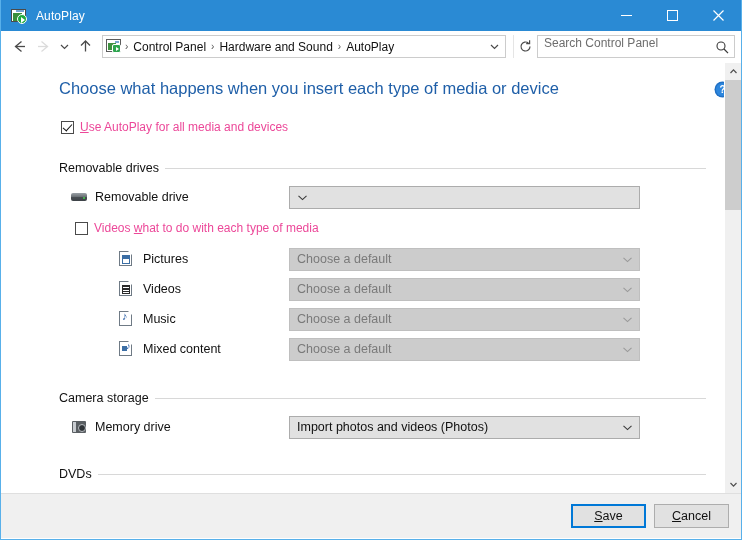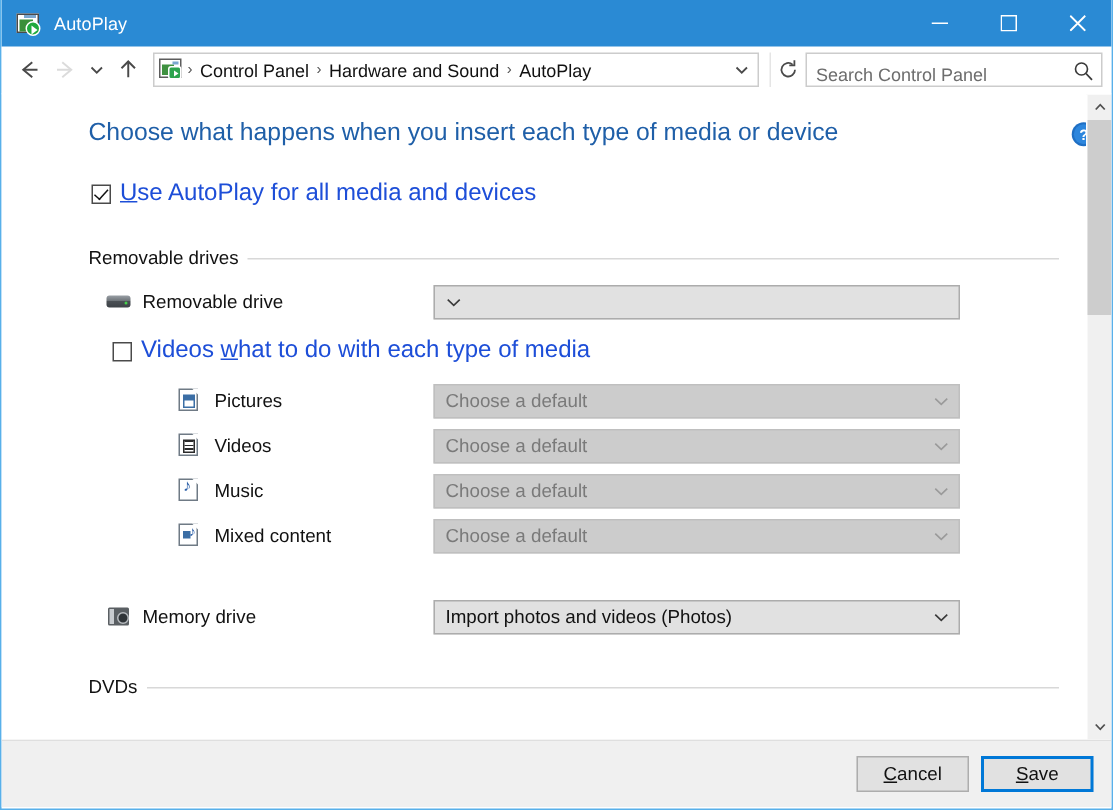--- a/index.html
+++ b/index.html
@@ -165,21 +165,21 @@
   .refresh-btn {
     width: 24px; height: 23px;
     display: flex; align-items: center; justify-content: center;
     border-left: 1px solid #e5e5e5;
     flex: 0 0 auto;
   }
   .searchbox {
     width: 198px; height: 23px;
     border: 1px solid #cccccc;
     background: #ffffff;
-    display: flex; align-items: flex-end;
+    display: flex; align-items: flex-start;
     flex: 0 0 auto;
   }
   .searchbox input {
     flex: 1 1 auto;
     border: none; outline: none;
     font-family: "Liberation Sans", sans-serif;
     font-size: 12px;
     color: #111111;
     padding-left: 6px;
     background: transparent;
@@ -232,21 +232,21 @@
   }
   .cbox.checked::after {
     content: "";
     position: absolute;
     left: 3px; top: 0px;
     width: 4px; height: 8px;
     border: solid #111111;
     border-width: 0 1.6px 1.6px 0;
     transform: rotate(42deg);
   }
-  .lbl { font-size: 16px; color: #1d4ed8; }
+  .lbl { font-size: 12px; color: #ec4899; }
   .acc { text-decoration: underline; }
 
   .group {
     margin: 0 18px 0 58px;
   }
   .group-header {
     display: flex;
     align-items: center;
     font-size: 12.5px;
     color: #111111;
@@ -648,20 +648,24 @@
             <span class="chev">
               <svg width="11" height="11" viewBox="0 0 11 11">
                 <path d="M1.5 3.8 L5.5 7.6 L9.5 3.8" stroke="#9a9a9a" stroke-width="1.1" fill="none"></path>
               </svg>
             </span>
           </div>
         </div>
       </div>
 
       <div class="group" style="margin-top:30px;">
+        <div class="group-header">
+          <span>Camera storage</span>
+          <span class="gh-line"></span>
+        </div>
 
         <div class="setting-row">
           <div class="setting-label">
             <div class="setting-icon">
               <div class="card-icon"></div>
             </div>
             <span class="setting-text">Memory drive</span>
           </div>
           <div class="combo">
             <span class="combo-text">Import photos and videos (Photos)</span>
@@ -700,21 +704,21 @@
       <div class="sb-thumb"></div>
       <div class="sb-arrow sb-down">
         <svg width="9" height="9" viewBox="0 0 9 9">
           <path d="M1.5 3 L4.5 6.2 L7.5 3" stroke="#505050" stroke-width="1.2" fill="none"></path>
         </svg>
       </div>
     </div>
   </div>
 
   <div class="footer">
+    <div class="btn default">
+      <span><span class="acc">S</span><span>ave</span></span>
+    </div>
     <div class="btn">
       <span><span class="acc">C</span><span>ancel</span></span>
     </div>
-    <div class="btn default">
-      <span><span class="acc">S</span><span>ave</span></span>
-    </div>
   </div>
 
 </div>
 
 </body></html>

